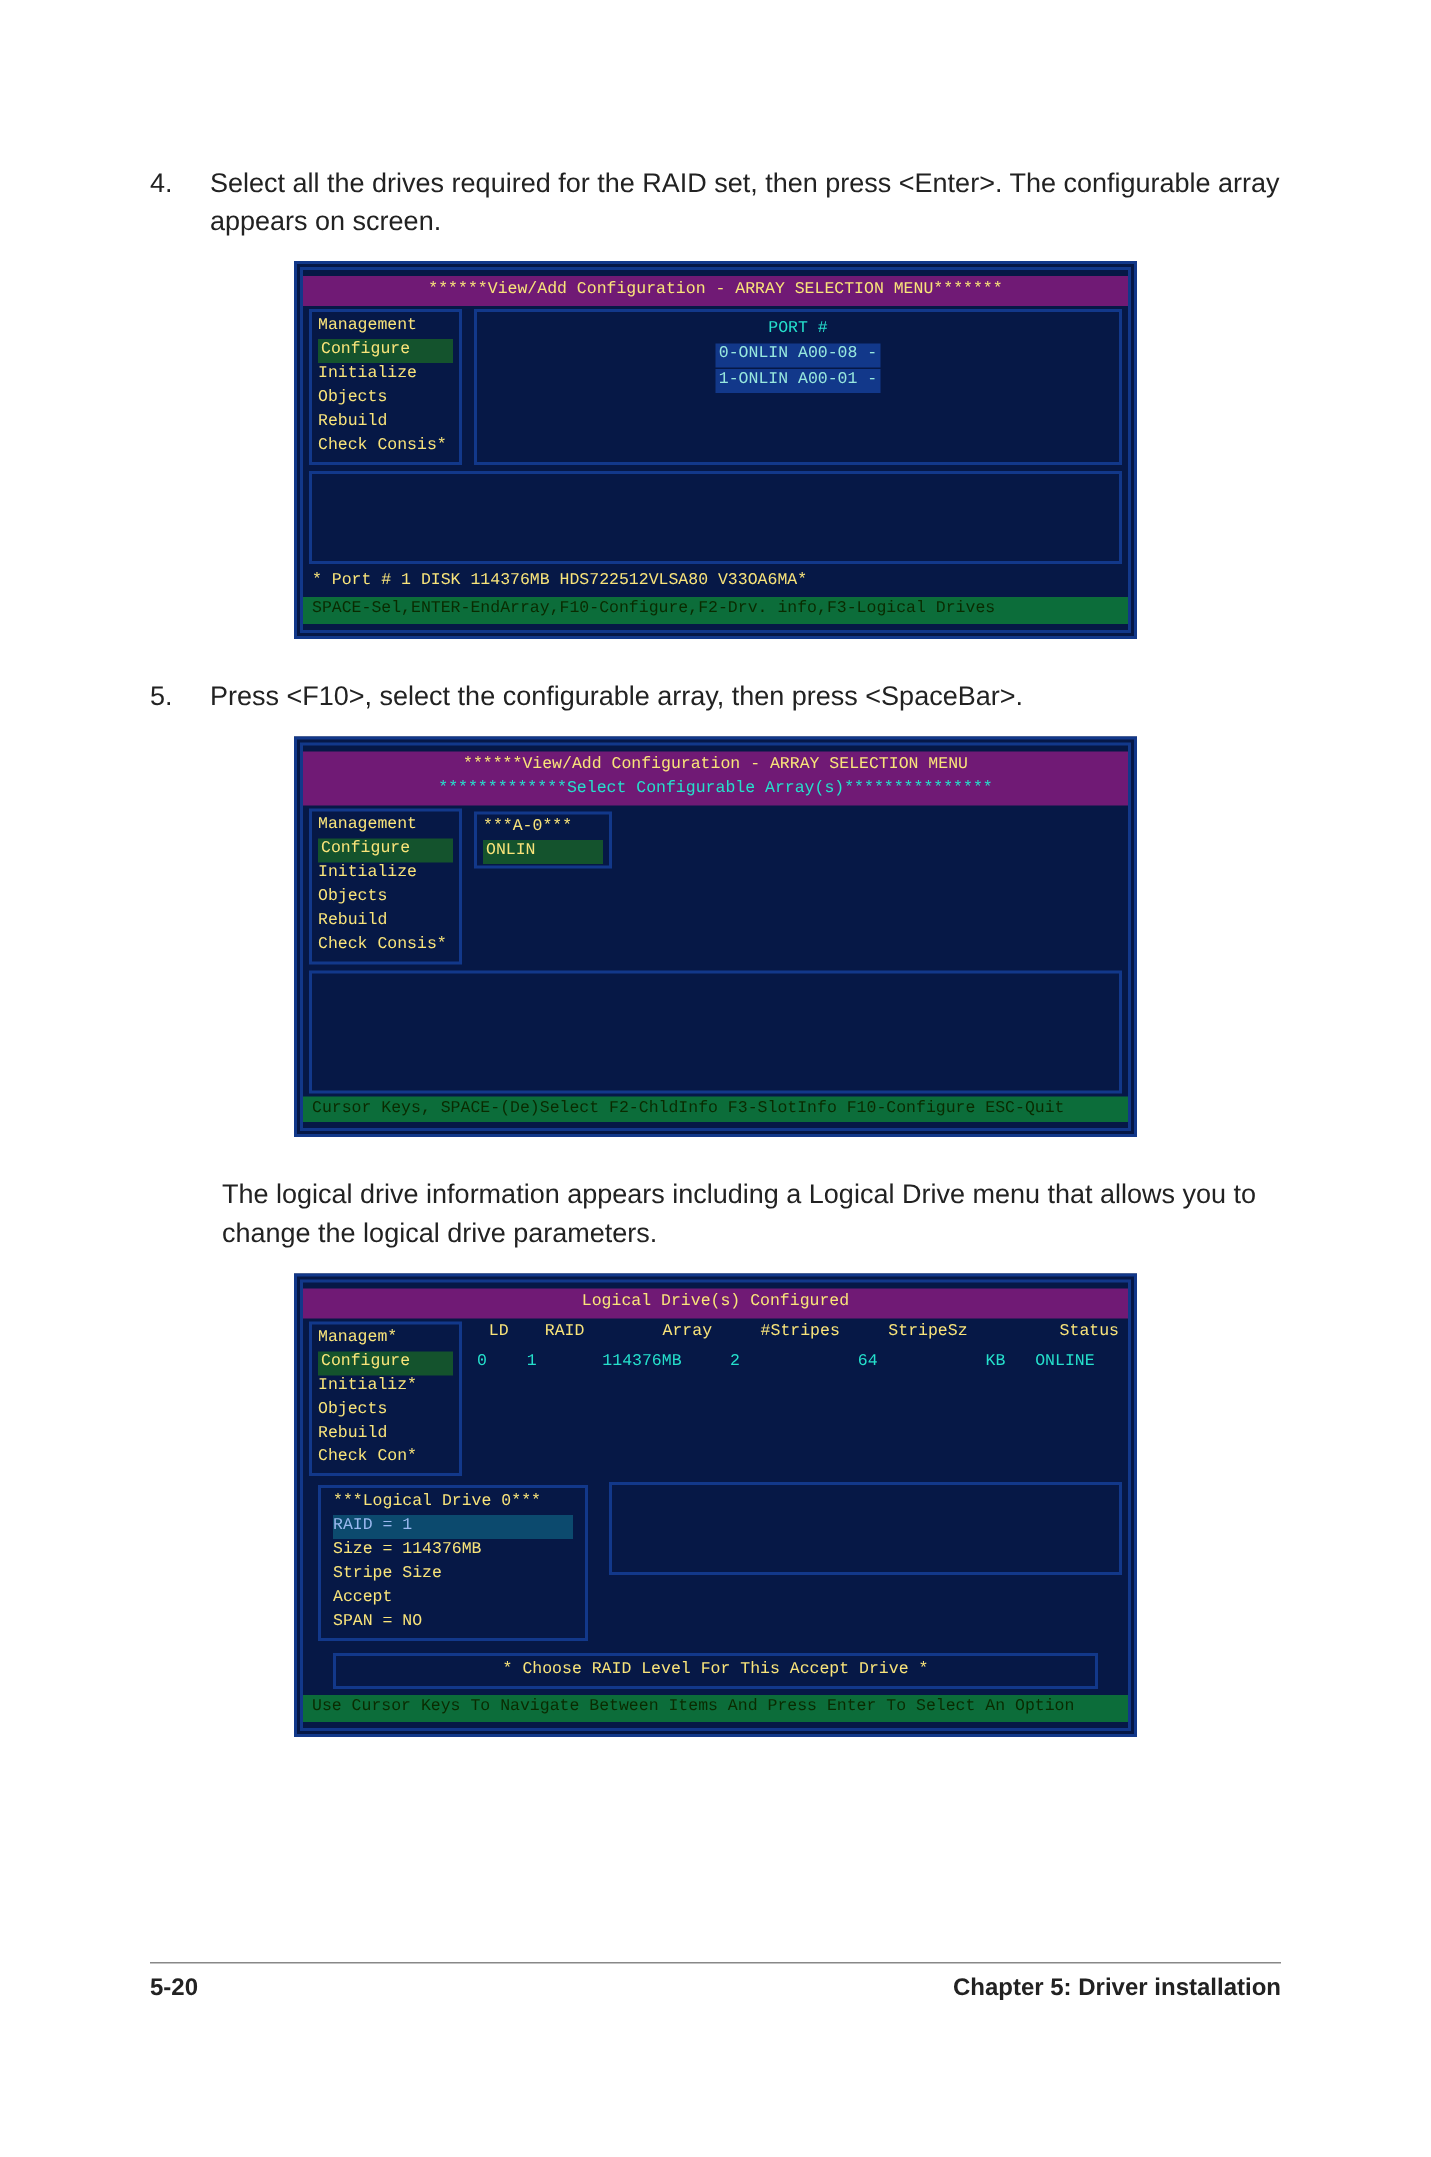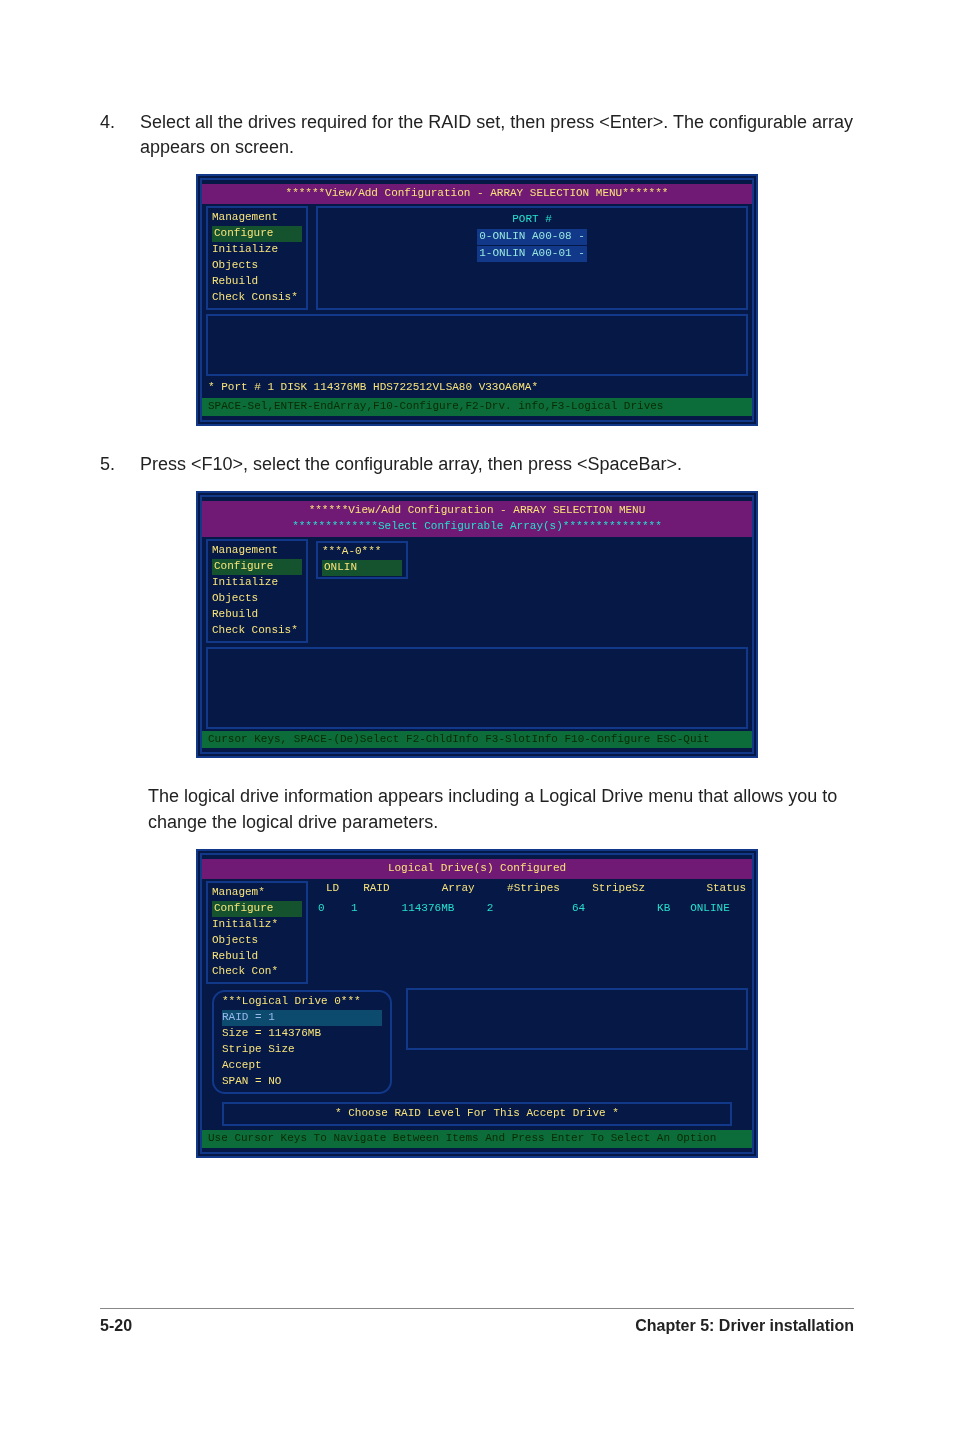--- a/index.html
+++ b/index.html
@@ -221,21 +221,21 @@
             <td>64</td>
             <td>KB</td>
             <td>ONLINE</td>
           </tr>
         </tbody>
           </table>
       </div>
     </div>
 
     <div style="display:flex;">
-      <div class="sub-box" style="width:160px;border-radius:13px;">
+      <div class="sub-box" style="width:160px;">
         <div class="yellow">***Logical Drive 0***</div>
         <div class="sel">RAID = 1</div>
         <div class="yellow">Size = 114376MB</div>
         <div class="yellow">Stripe Size</div>
         <div class="yellow">Accept</div>
         <div class="yellow">SPAN = NO</div>
       </div>
       <div style="flex:1;" class="blank-area"></div>
     </div>
 

